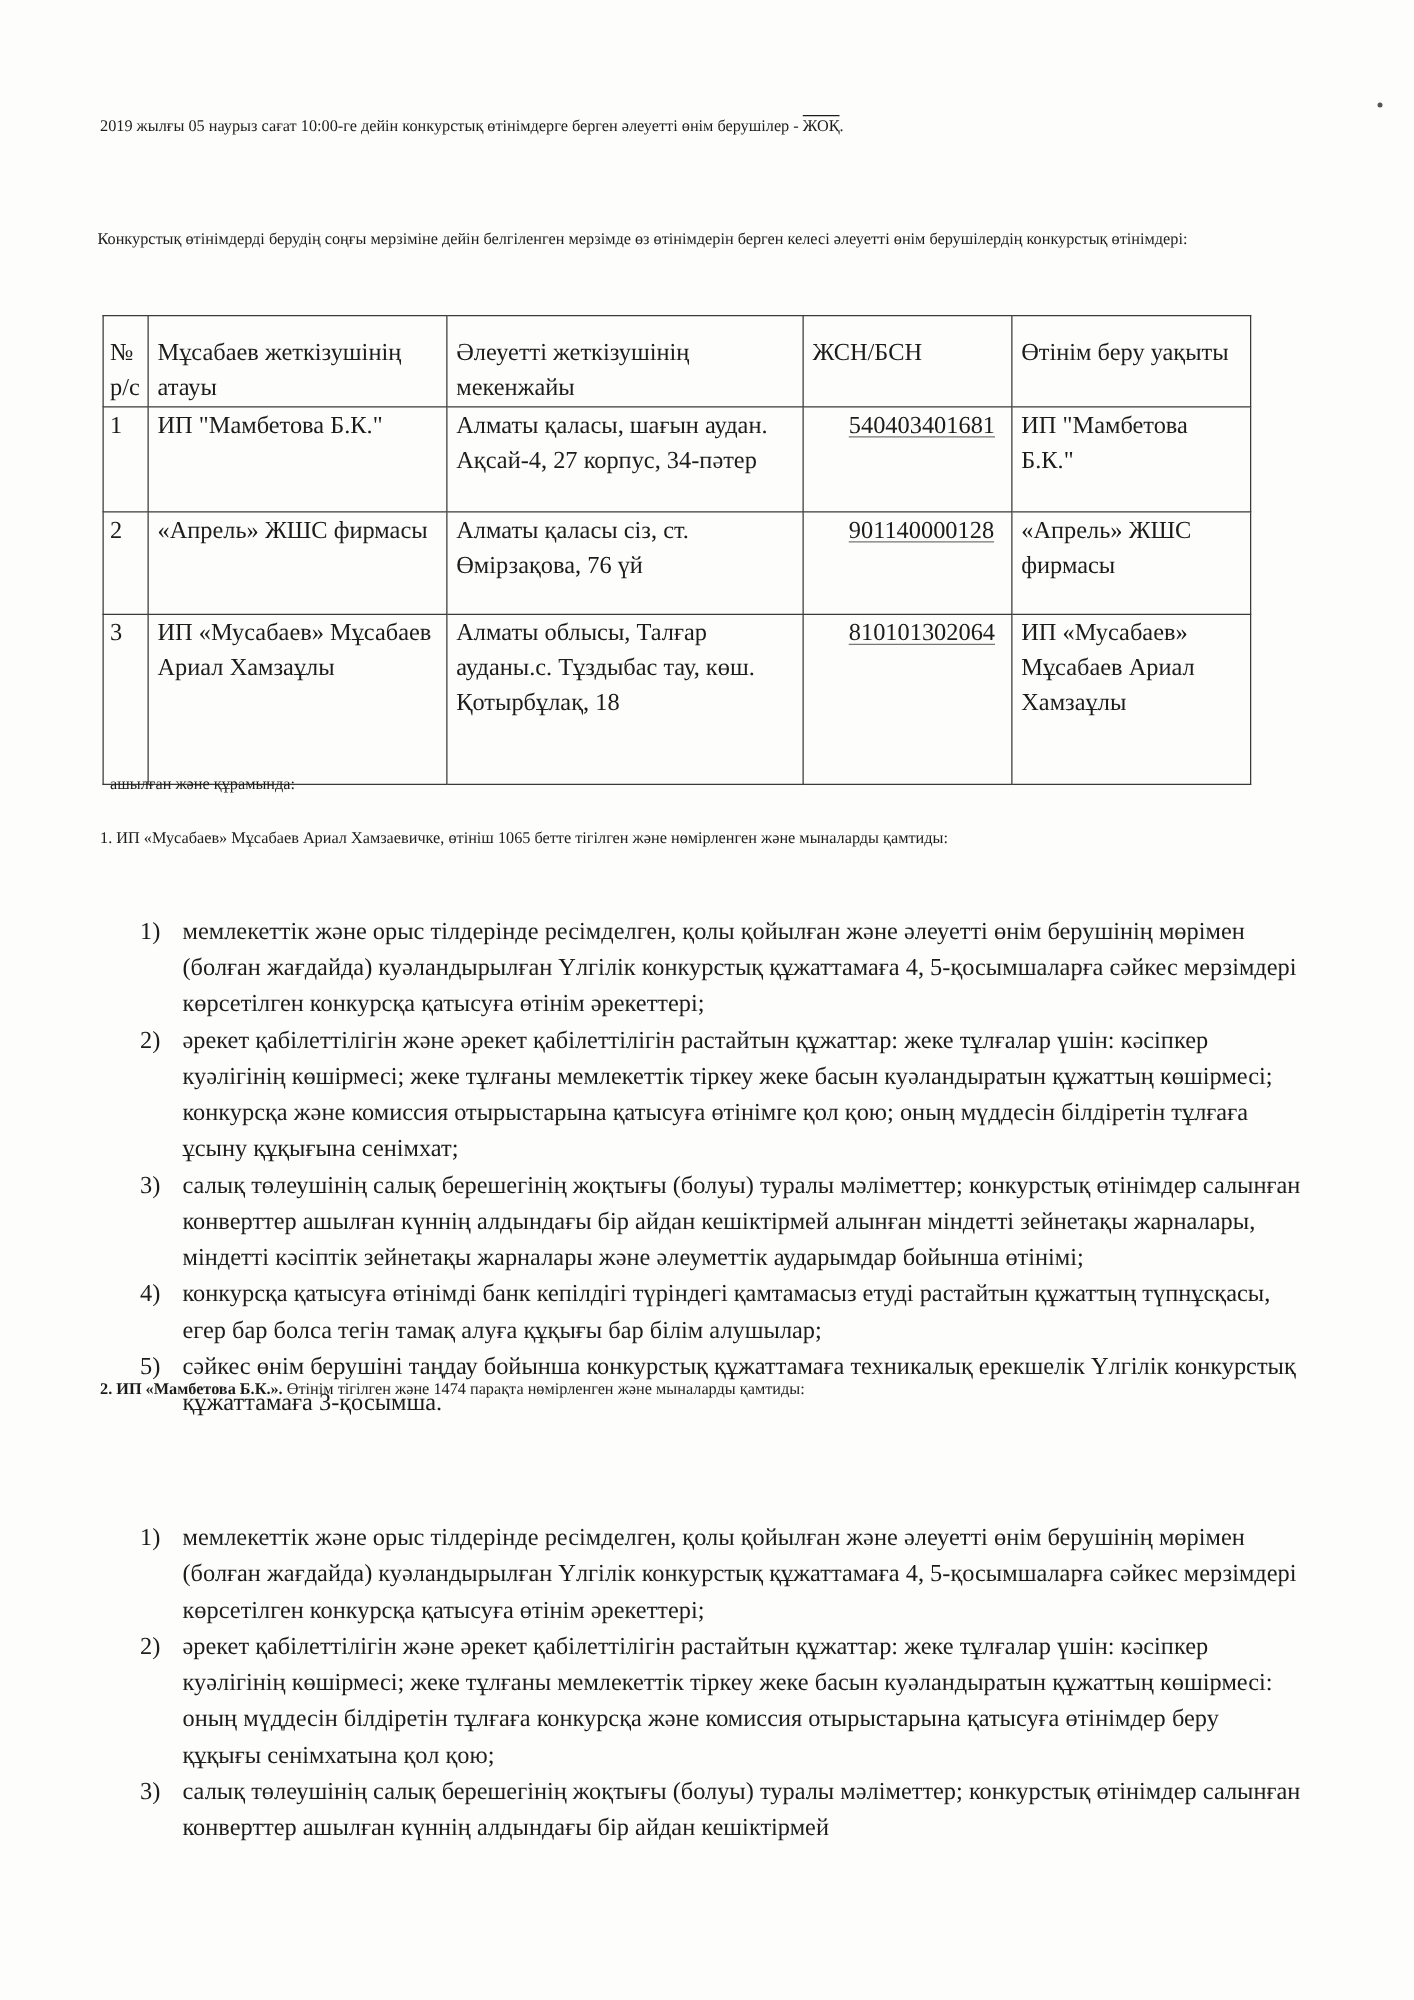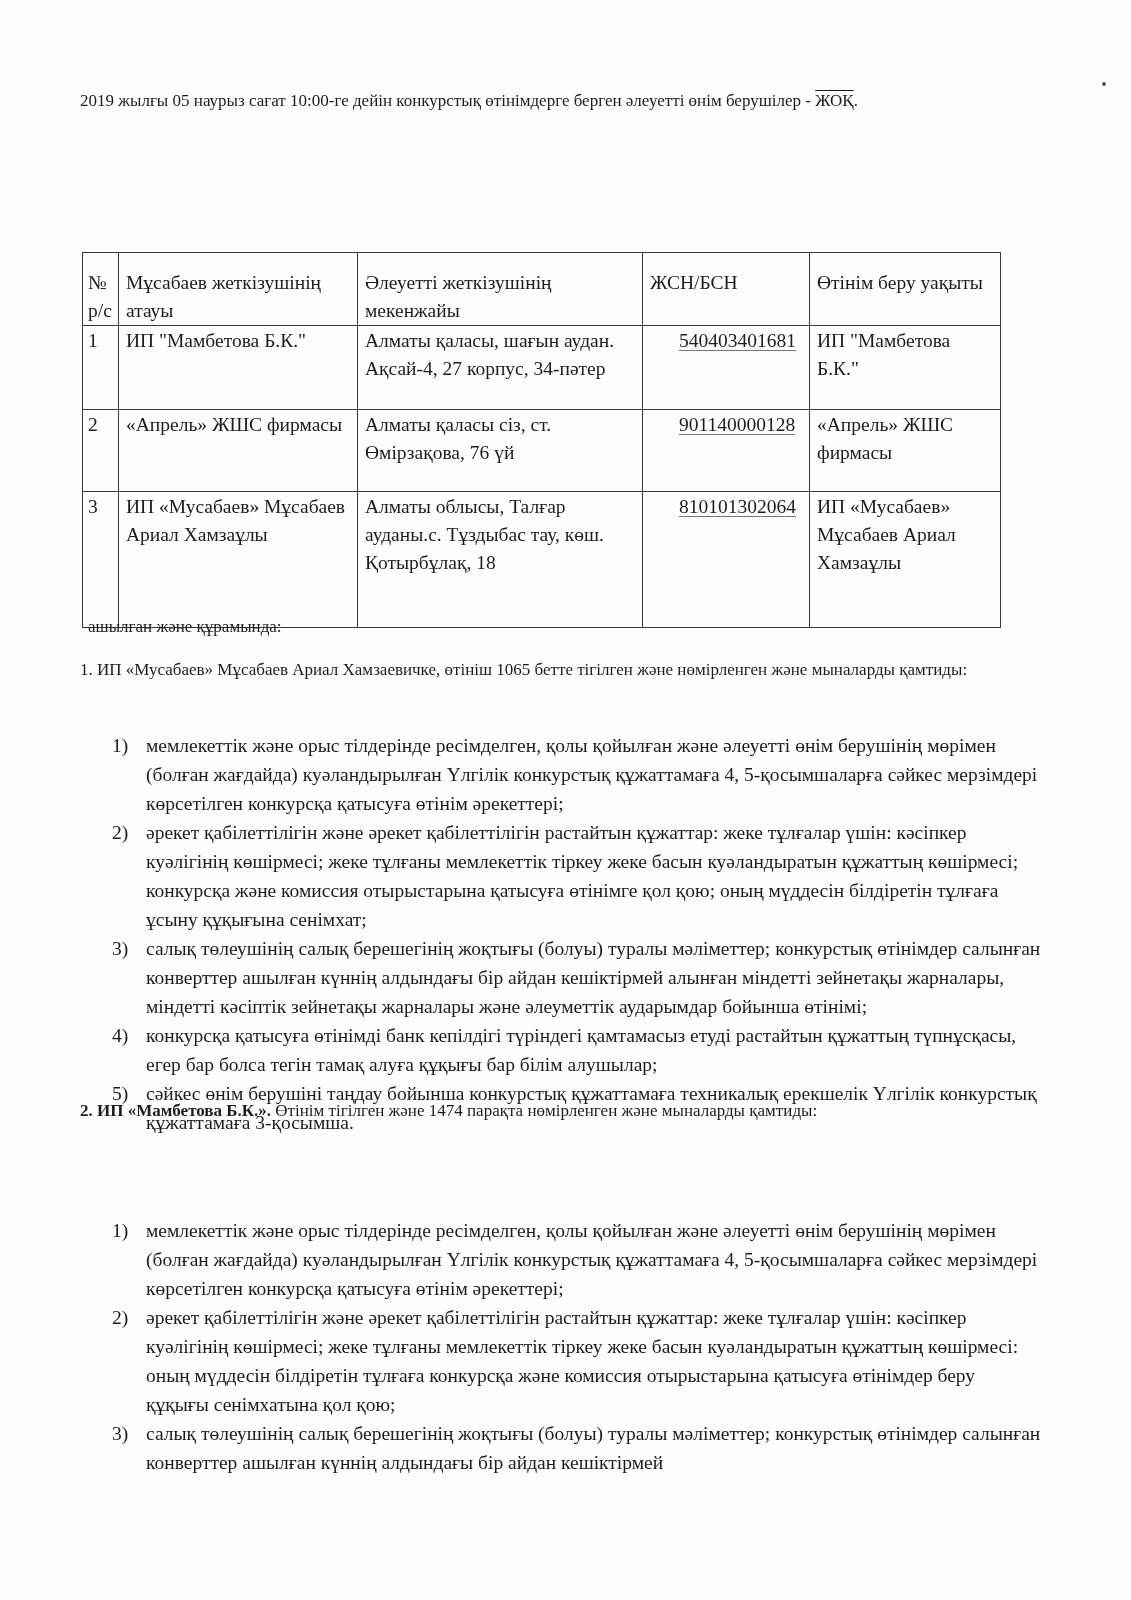--- a/index.html
+++ b/index.html
@@ -5,21 +5,21 @@
   html, body { margin: 0; padding: 0; }
   body {
     width: 1131px; height: 1600px;
     background: #fdfdfb;
     font-family: "Liberation Serif", serif;
     color: #1c1c1c;
     position: relative;
     overflow: hidden;
   }
   .page { position: absolute; left: 0; top: 0; width: 1131px; height: 1600px; }
-  .para { position: absolute; font-size: 17px; line-height: 29px; }
+  .para { position: absolute; font-size: 13px; line-height: 29px; }
   .p-intro { left: 80px; top: 86px; width: 990px; }
   .p-lead { left: 78px; top: 176px; width: 960px; }
   .jok { text-decoration: overline; }
   table.bids {
     position: absolute; left: 82px; top: 252px;
     border-collapse: collapse;
     font-size: 19.5px; line-height: 28px;
   }
   table.bids td, table.bids th {
     border: 1.5px solid #3a3a3a;
@@ -55,20 +55,21 @@
 </style>
 </head>
 <body>
 
 <div class="page">
 
   <div class="speck"></div>
 
   <p class="para p-intro" style="margin:0;"><span>2019 жылғы 05 наурыз сағат 10:00-ге дейін конкурстық өтінімдерге берген әлеуетті өнім берушілер - </span><span class="jok">ЖОҚ</span><span>.</span></p>
 
+  <p class="para p-lead" style="margin:0;">Конкурстық өтінімдерді берудің соңғы мерзіміне дейін белгіленген мерзімде өз өтінімдерін берген келесі әлеуетті өнім берушілердің конкурстық өтінімдері:</p>
 
   <table class="bids">
     <tbody>
         <tr class="h-r1">
       <th class="c1">№ р/с</th>
       <th class="c2">Мұсабаев жеткізушінің атауы</th>
       <th class="c3">Әлеуетті жеткізушінің мекенжайы</th>
       <th class="c4">ЖСН/БСН</th>
       <th class="c5">Өтінім беру уақыты</th>
     </tr>

